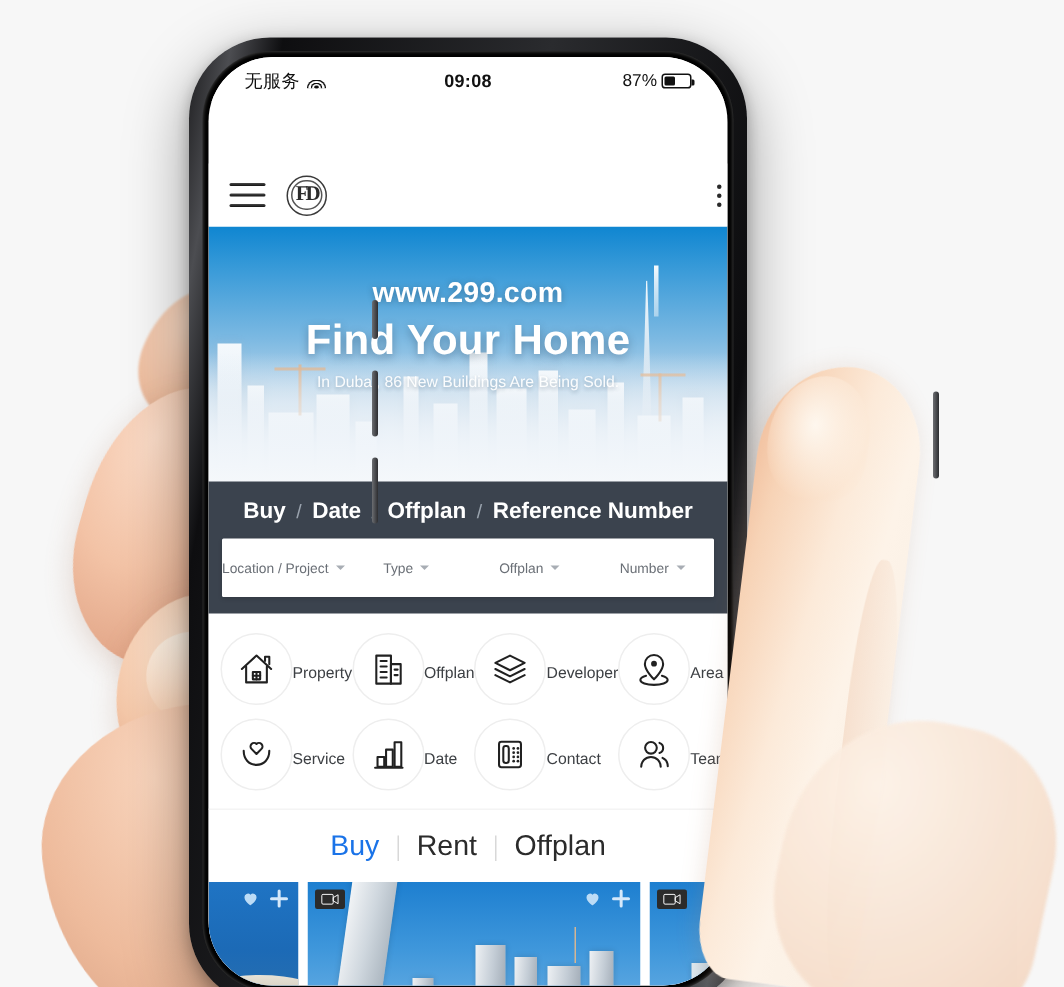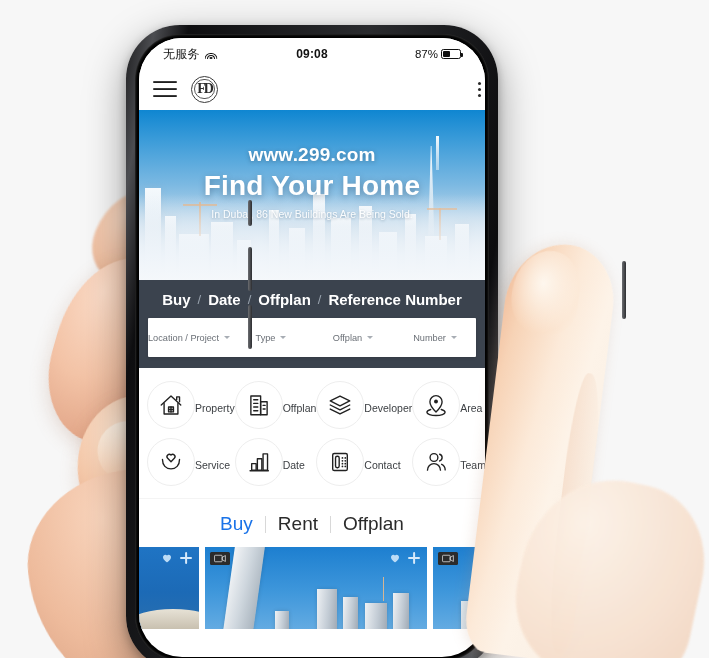--- a/index.html
+++ b/index.html
@@ -155,20 +155,21 @@
   .sb-right-g { margin-left:auto; display:flex; align-items:center; gap:3px; font-size:11.5px; }
   .batt { width:20px; height:10px; border:1.2px solid #111; border-radius:2.4px; position:relative; padding:1px; }
   .batt::after { content:""; position:absolute; right:-3.4px; top:2.6px; width:2px; height:4px; background:#111; border-radius:0 1px 1px 0; }
   .batt span { display:block; height:100%; background:#111; border-radius:1px; }
 
   
   .appbar {
     height:42px; background:#fff;
     display:flex; align-items:center;
     padding:0 4px 0 14px;
+    margin-top:41px;
   }
   .hamburger { width:24px; display:flex; flex-direction:column; gap:4.2px; cursor:pointer; }
   .hamburger b { display:block; height:2.8px; border-radius:1px; background:linear-gradient(180deg,#4a4a4a,#111); }
   .logo { display:flex; align-items:center; gap:7px; margin-left:14px; }
   .logo-mark {
     width:27px; height:27px; border-radius:50%;
     border:1.7px solid #3a3a3a; position:relative;
     display:flex; align-items:center; justify-content:center;
     font-family:"Liberation Serif", serif;
     font-size:14px; font-weight:700; color:#2b2b2b;

